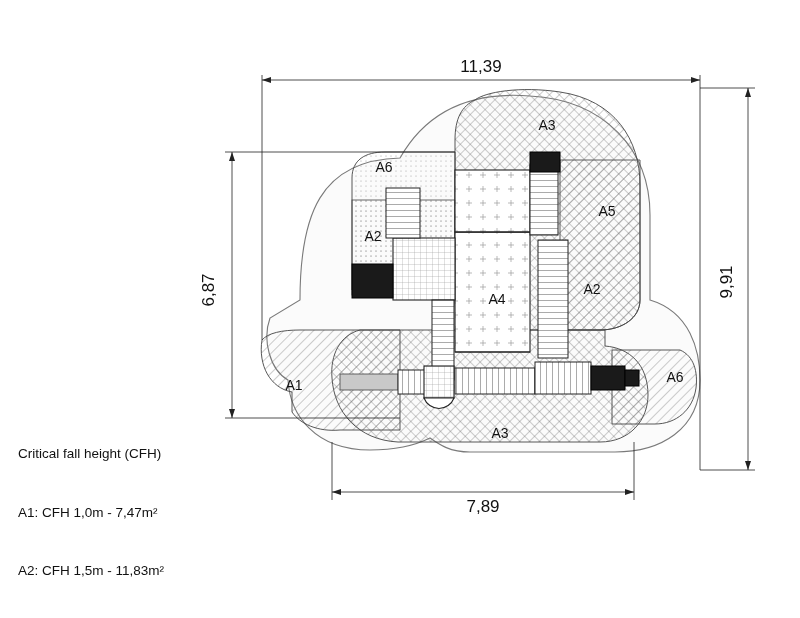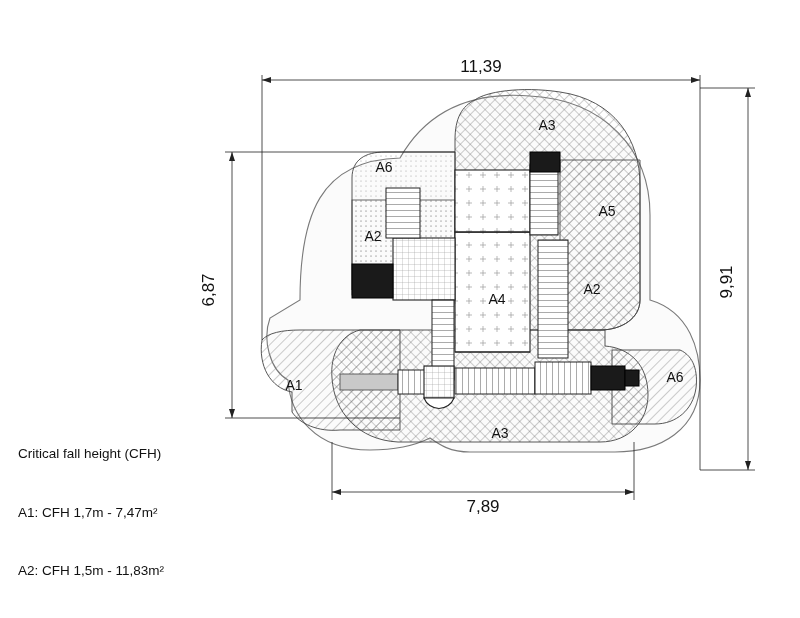--- a/index.html
+++ b/index.html
@@ -223,21 +223,21 @@
   <text class="zonelabel" x="592" y="294" text-anchor="middle">A2</text>
   <text class="zonelabel" x="497" y="304" text-anchor="middle">A4</text>
   <text class="zonelabel" x="294" y="390" text-anchor="middle">A1</text>
   <text class="zonelabel" x="675" y="382" text-anchor="middle">A6</text>
   <text class="zonelabel" x="500" y="438" text-anchor="middle">A3</text>
 </svg>
 </div>
 
 <div class="legend">
   <div>Critical fall height (CFH)</div>
-  <div>A1: CFH 1,7m - 7,47m²</div>
+  <div>A1: CFH 1,0m - 7,47m²</div>
   <div>A2: CFH 1,5m - 11,83m²</div>
   
   
   
   
   
   
 </div>
 
 </body></html>

